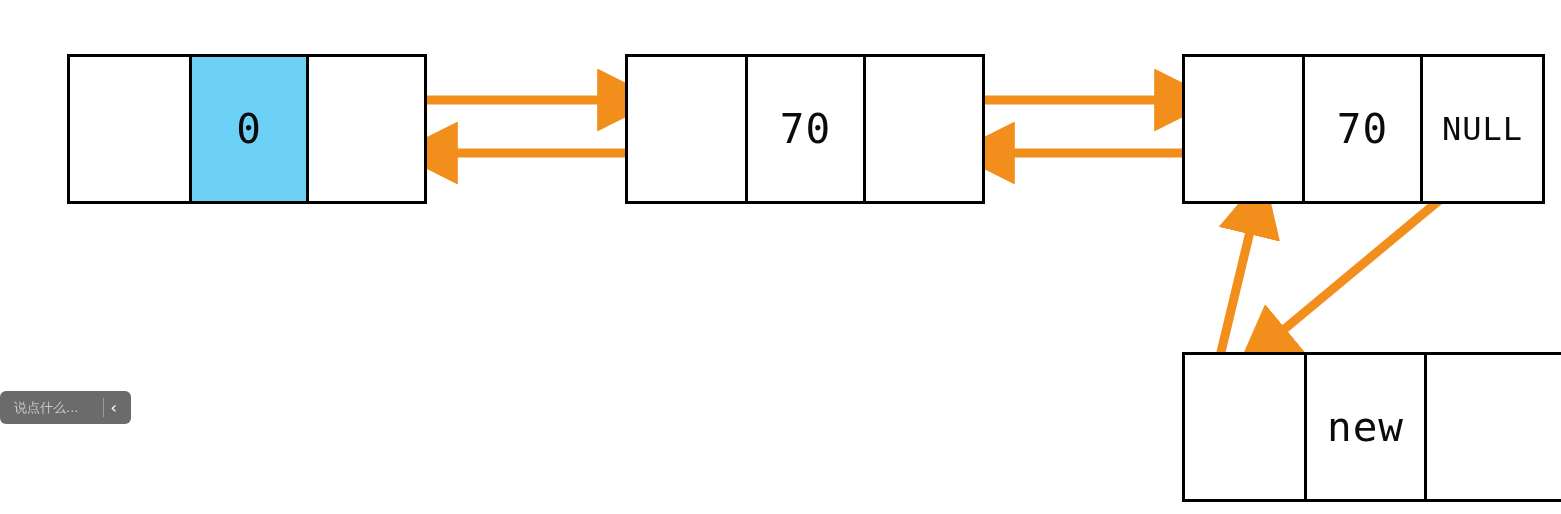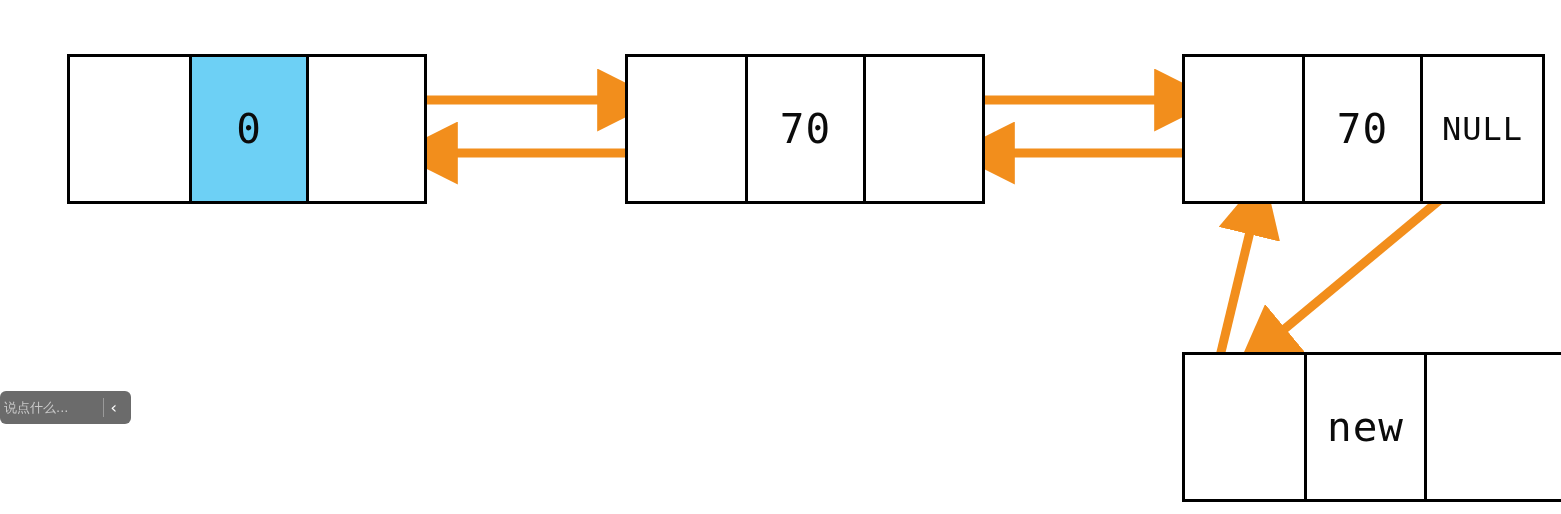--- a/index.html
+++ b/index.html
@@ -56,21 +56,21 @@
   
   #comment-bar {
     position: absolute;
     left: 0px;
     top: 391px;
     height: 33px;
     display: flex;
     align-items: center;
     background: #6b6b6b;
     border-radius: 6px;
-    padding: 0 0 0 1px;
+    padding: 0 0 0 11px;
     box-sizing: border-box;
     width: 131px;
   }
   #comment-bar .ph {
     font-family: "DejaVu Sans", sans-serif;
     font-size: 13px;
     color: #c9c9c9;
     padding-left: 3px;
     white-space: nowrap;
     flex: 1 1 auto;

